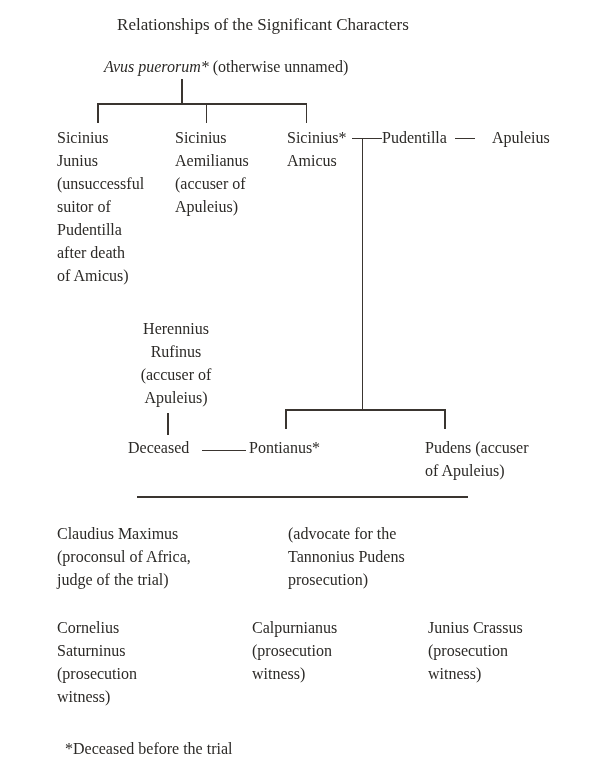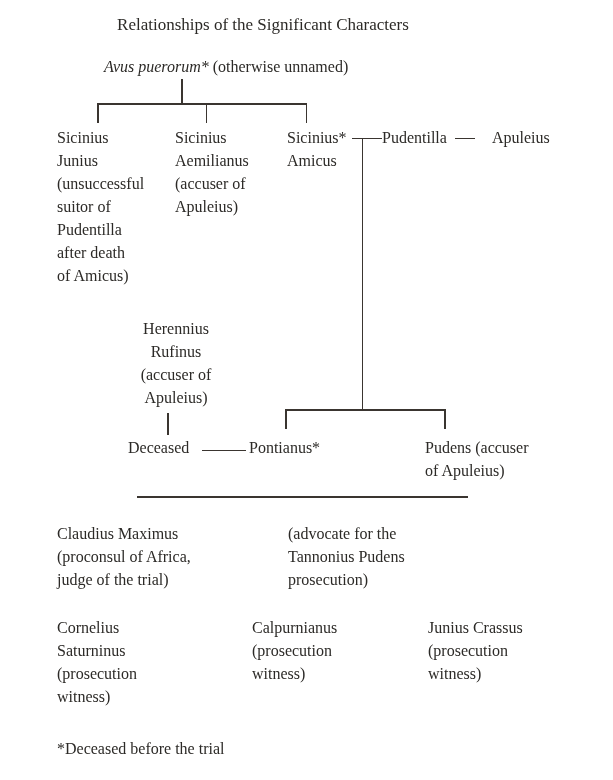--- a/index.html
+++ b/index.html
@@ -126,15 +126,15 @@
     <div>(prosecution</div>
     <div>witness)</div>
   </div>
 
   <div class="tb" style="left:428px;top:616px;">
     <div>Junius Crassus</div>
     <div>(prosecution</div>
     <div>witness)</div>
   </div>
 
-  <div class="tb" style="left:57px;top:737px;">*Deceased before the trial</div>
+  <div class="tb" style="left:65px;top:737px;">*Deceased before the trial</div>
 
 </div>
 
 </body></html>

